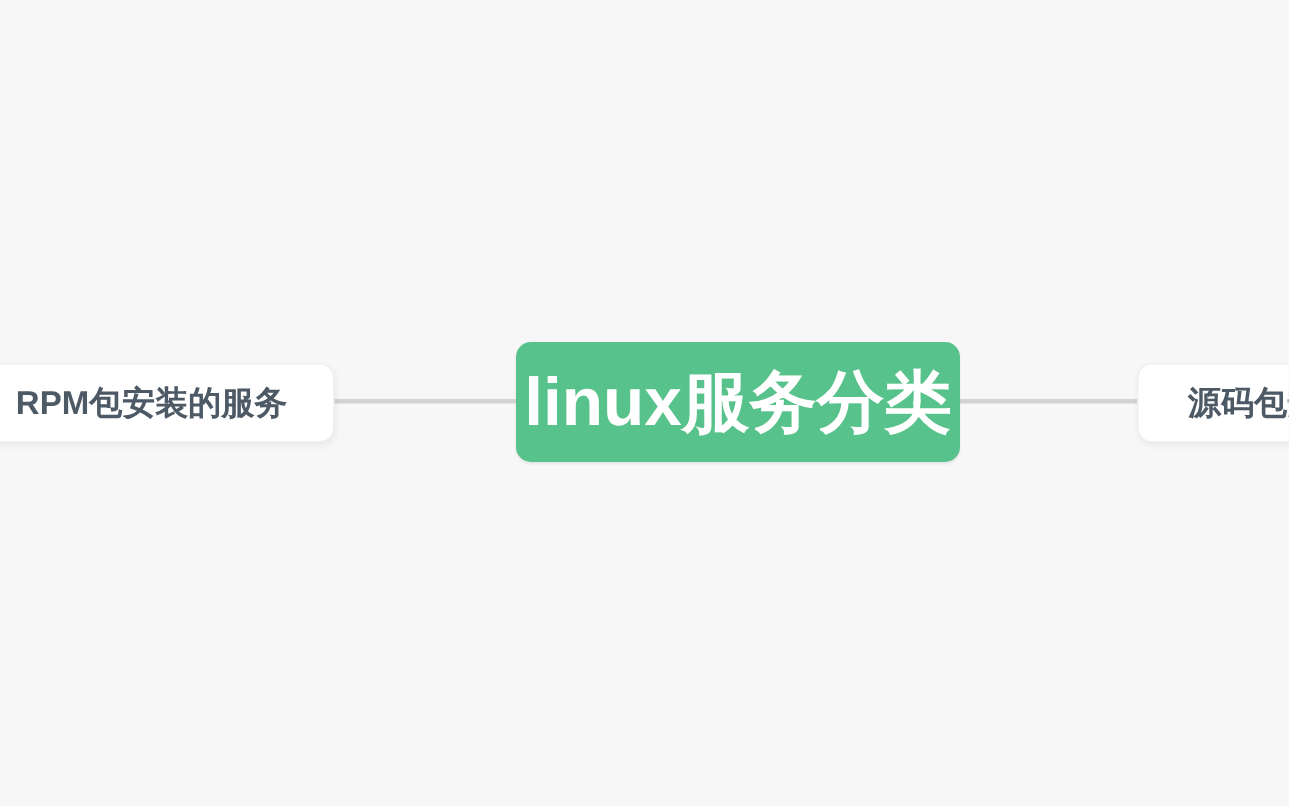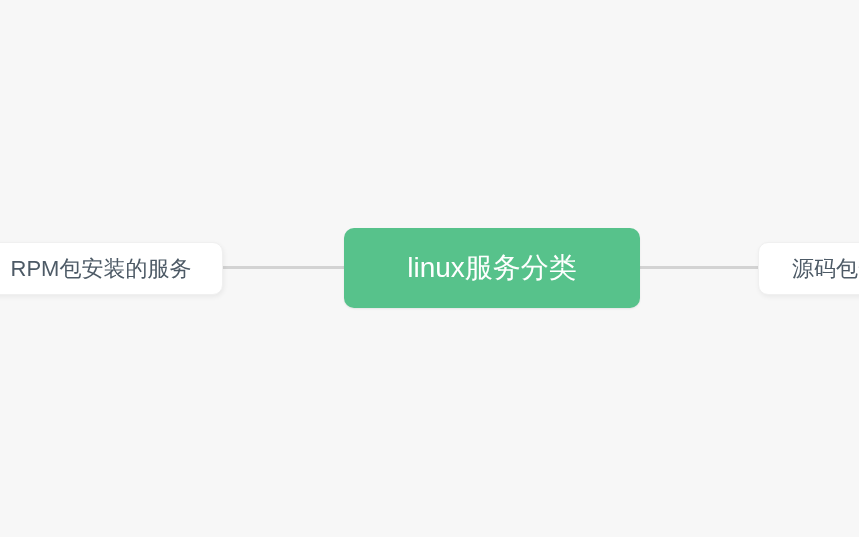--- a/index.html
+++ b/index.html
@@ -10,20 +10,21 @@
     width: 859px;
     height: 537px;
     position: relative;
     overflow: hidden;
     background: #f7f7f7;
     font-family: "Liberation Sans", "DejaVu Sans", sans-serif;
   }
   .canvas {
     position: absolute;
     inset: 0;
+    font-weight: bold;
   }
   .connector {
     position: absolute;
     height: 3px;
     background: #d3d3d3;
     top: 266px;
   }
   .connector.left {
     left: 220px;
     width: 126px;
@@ -42,21 +43,21 @@
     cursor: default;
   }
   .node.root {
     left: 344px;
     top: 228px;
     width: 296px;
     height: 80px;
     background: #57c28b;
     border-radius: 10px;
     color: #ffffff;
-    font-size: 28px;
+    font-size: 45px;
     box-shadow: 0 1px 2px rgba(0,0,0,0.08);
   }
   .node.child {
     top: 242px;
     width: 244px;
     height: 53px;
     background: #ffffff;
     border: 1px solid #f0f0f0;
     border-radius: 10px;
     color: #4d5a66;

